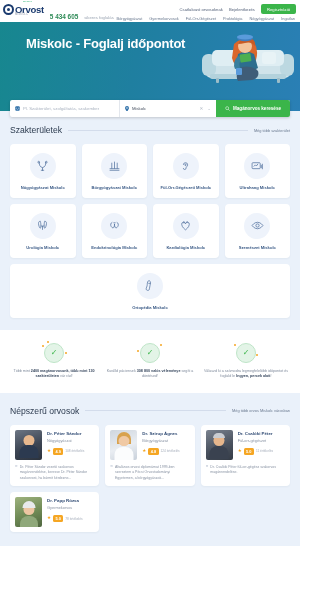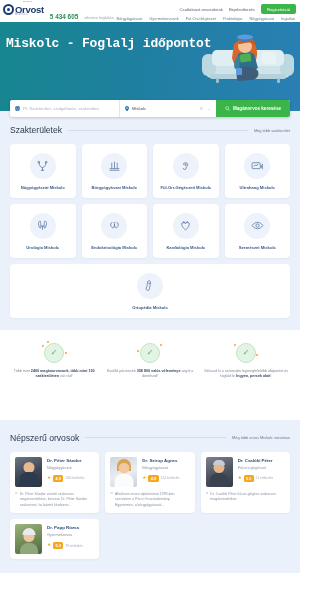--- a/index.html
+++ b/index.html
@@ -49,22 +49,21 @@
     padding: 2.5px 6px; border-radius: 2px; white-space: nowrap; border: none;
   }
   .nav-row { display: flex; gap: 7px; padding-right: 1px; }
   .nav-item { font-size: 3.9px; color: #6b7a90; white-space: nowrap; }
 
   
   .hero {
     height: 89px;
     background: linear-gradient(100deg, #17878f 0%, #1f7fa0 45%, #2a7fb5 100%);
     position: relative; overflow: hidden;
-    padding: 14px 0 0 6px;
-    font-family: Liberation Mono, monospace;
+    padding: 14px 0 0 26px;
   }
   .hero h1 { font-size: 13px; color: #fff; font-weight: 700; letter-spacing: -.2px; }
   .hero h2 { font-size: 8.4px; color: #cfe6ee; font-weight: 400; margin-top: 3px; }
   .hero-illus { position: absolute; right: 6px; top: 2px; width: 92px; height: 66px; }
 
   
   .searchbar {
     position: absolute; top: 100px; left: 10px; right: 10px; height: 17px;
     display: flex; background: #fff; border-radius: 2px;
     box-shadow: 0 1px 3px rgba(0,0,0,.18); overflow: hidden;
@@ -108,21 +107,21 @@
   .trust-circle {
     width: 20px; height: 20px; border-radius: 50%; background: #e3f4e7;
     border: 1px solid #bfe5c8; display: flex; align-items: center; justify-content: center;
     color: #3bb54a; font-size: 8px;
   }
   .spark { position: absolute; width: 2px; height: 2px; background: #f5a623; border-radius: 50%; }
   .trust-text { font-size: 3.7px; color: #7f8a9b; text-align: center; line-height: 1.5; }
   .trust-text b { color: #37475e; }
 
   
-  .doc-section { background: #eaf1fa; padding: 13px 10px 14px; min-height: 140px; margin-top: 27px; }
+  .doc-section { background: #eaf1fa; padding: 13px 10px 14px; min-height: 140px; }
   .doc-grid { display: grid; grid-template-columns: repeat(3, 1fr); gap: 6px; }
   .doc-card { background: #fff; border-radius: 4px; padding: 5px; box-shadow: 0 1px 2px rgba(30,50,80,.05); }
   .doc-top { display: flex; gap: 5px; }
   .doc-photo { width: 27px; height: 30px; border-radius: 2px; flex: 0 0 auto; position: relative; overflow: hidden; }
   .doc-info { flex: 1; min-width: 0; padding-top: 1px; }
   .doc-name { font-size: 4.4px; font-weight: 700; color: #2f4a73; line-height: 1.3; white-space: nowrap; overflow: hidden; }
   .doc-spec { font-size: 3.9px; color: #8a94a4; margin-top: 1.5px; white-space: nowrap; overflow: hidden; }
   .doc-rate { display: flex; align-items: center; gap: 2px; margin-top: 5px; }
   .star { color: #f5a623; font-size: 4.5px; line-height: 1; }
   .rate-chip { background: #f5a623; color: #fff; font-size: 3.9px; font-weight: 700; padding: .8px 2.4px; border-radius: 1.5px; }

